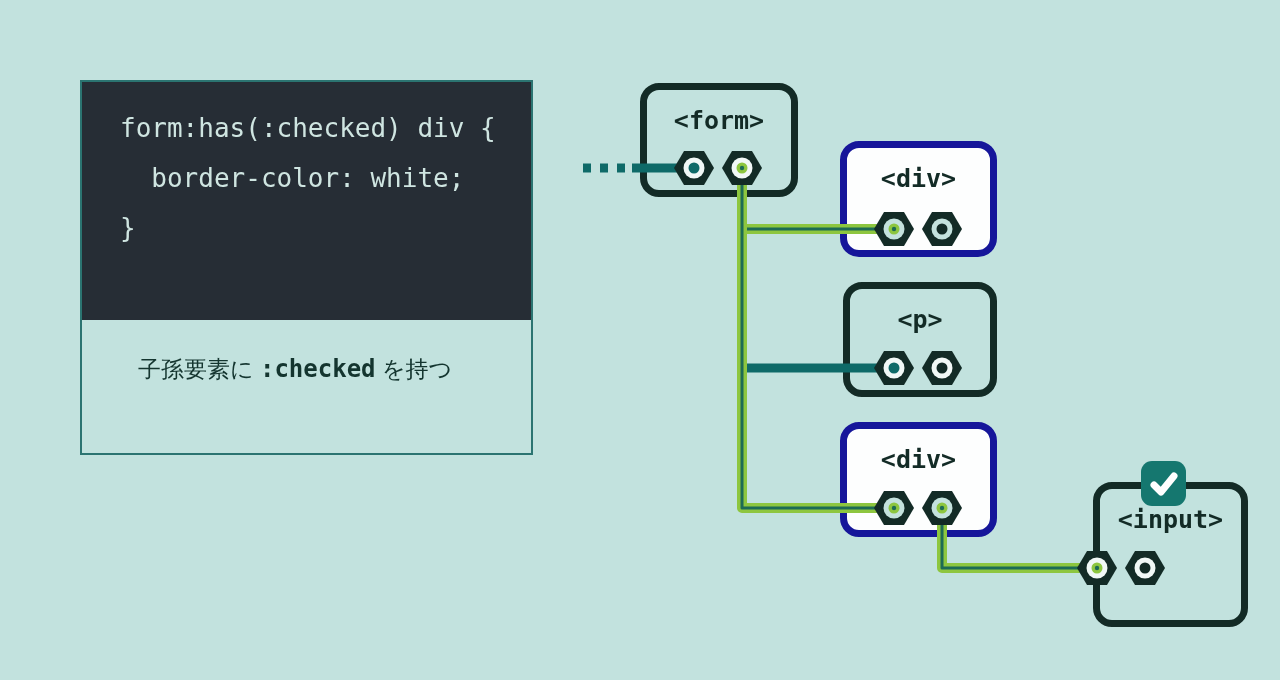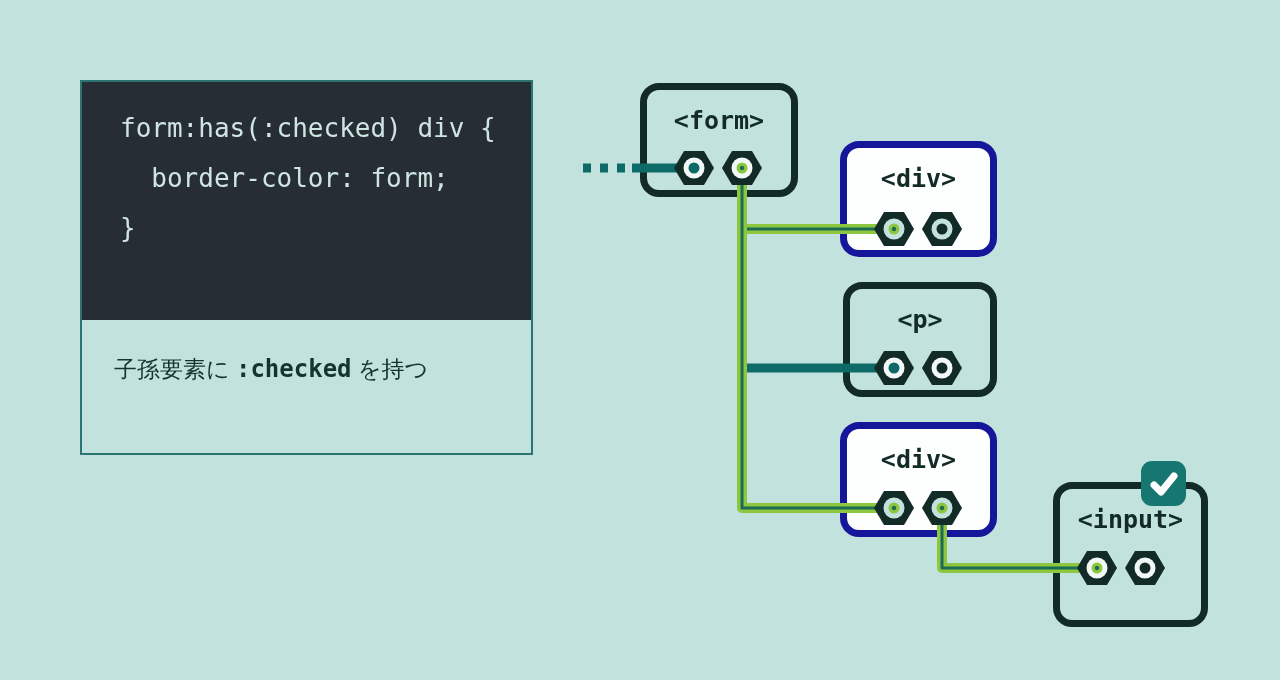--- a/index.html
+++ b/index.html
@@ -11,35 +11,35 @@
   *{margin:0;padding:0;box-sizing:border-box;}
   body{background:#fff;font-family:"Liberation Sans",sans-serif;}
   .stage{position:relative;width:1280px;height:680px;background:var(--bg);overflow:hidden;}
 
   
   .panel{position:absolute;left:80px;top:80px;width:453px;height:375px;
          border:2px solid var(--panel-border);}
   .code{height:238px;background:var(--code-bg);padding:21px 10px 0 38px;}
   .code-line{font-family:"DejaVu Sans Mono",monospace;font-size:26px;line-height:50px;
              color:var(--code-text);white-space:pre;}
-  .caption{padding:25px 10px 0 32px;}
+  .caption{padding:25px 10px 0 56px;}
   .caption-line{font-size:23px;line-height:49px;color:var(--ink);white-space:pre;}
   .caption-line .mono{font-family:"DejaVu Sans Mono",monospace;font-size:24px;font-weight:700;}
 
   
   .node{position:absolute;border:7px solid var(--node-dark);border-radius:19px;z-index:1;}
   .node.matched{border-color:var(--node-navy);background:var(--node-matched-bg);}
   .node-label{position:absolute;left:0;right:0;top:16px;text-align:center;
               font-family:"DejaVu Sans Mono",monospace;font-weight:700;font-size:25px;
               color:var(--node-dark);white-space:pre;}
   #node-form {left:640px;top:83px;width:158px;height:114px;}
   #node-div1 {left:840px;top:141px;width:157px;height:116px;}
   #node-p    {left:843px;top:282px;width:154px;height:115px;}
   #node-div2 {left:840px;top:422px;width:157px;height:115px;}
-  #node-input{left:1053px;top:482px;width:155px;height:145px;}
+  #node-input{left:1093px;top:482px;width:155px;height:145px;}
 
   
   .wires{position:absolute;left:0;top:0;z-index:5;pointer-events:none;}
   .teal{stroke:var(--line-teal);stroke-width:9;fill:none;}
   .dashed{stroke-dasharray:8 9;}
   .g-out{stroke:var(--line-green);stroke-width:10;fill:none;stroke-linejoin:round;}
   .g-core{stroke:var(--line-green-core);stroke-width:3;fill:none;stroke-linejoin:round;}
   .hex{fill:var(--node-dark);}
   .ring-l{fill:var(--ring-light);} .ring-m{fill:var(--ring-mint);}
   .ct{fill:var(--line-teal);} .cg{fill:var(--line-green);}
@@ -50,21 +50,21 @@
          background:var(--badge);z-index:7;display:flex;align-items:center;justify-content:center;}
 </style>
 </head>
 <body>
 
 <div class="stage">
 
   <section class="panel">
     <div class="code">
       <div class="code-line">form:has(:checked) div {</div>
-      <div class="code-line">  border-color: form;</div>
+      <div class="code-line">  border-color: white;</div>
       <div class="code-line">}</div>
     </div>
     <div class="caption">
       <p class="caption-line"><span>子孫要素に </span><span class="mono">:checked</span><span> を持つ</span></p>
     </div>
   </section>
 
   <div class="node" id="node-form">
     <span class="node-label">&lt;form&gt;</span>
   </div>

